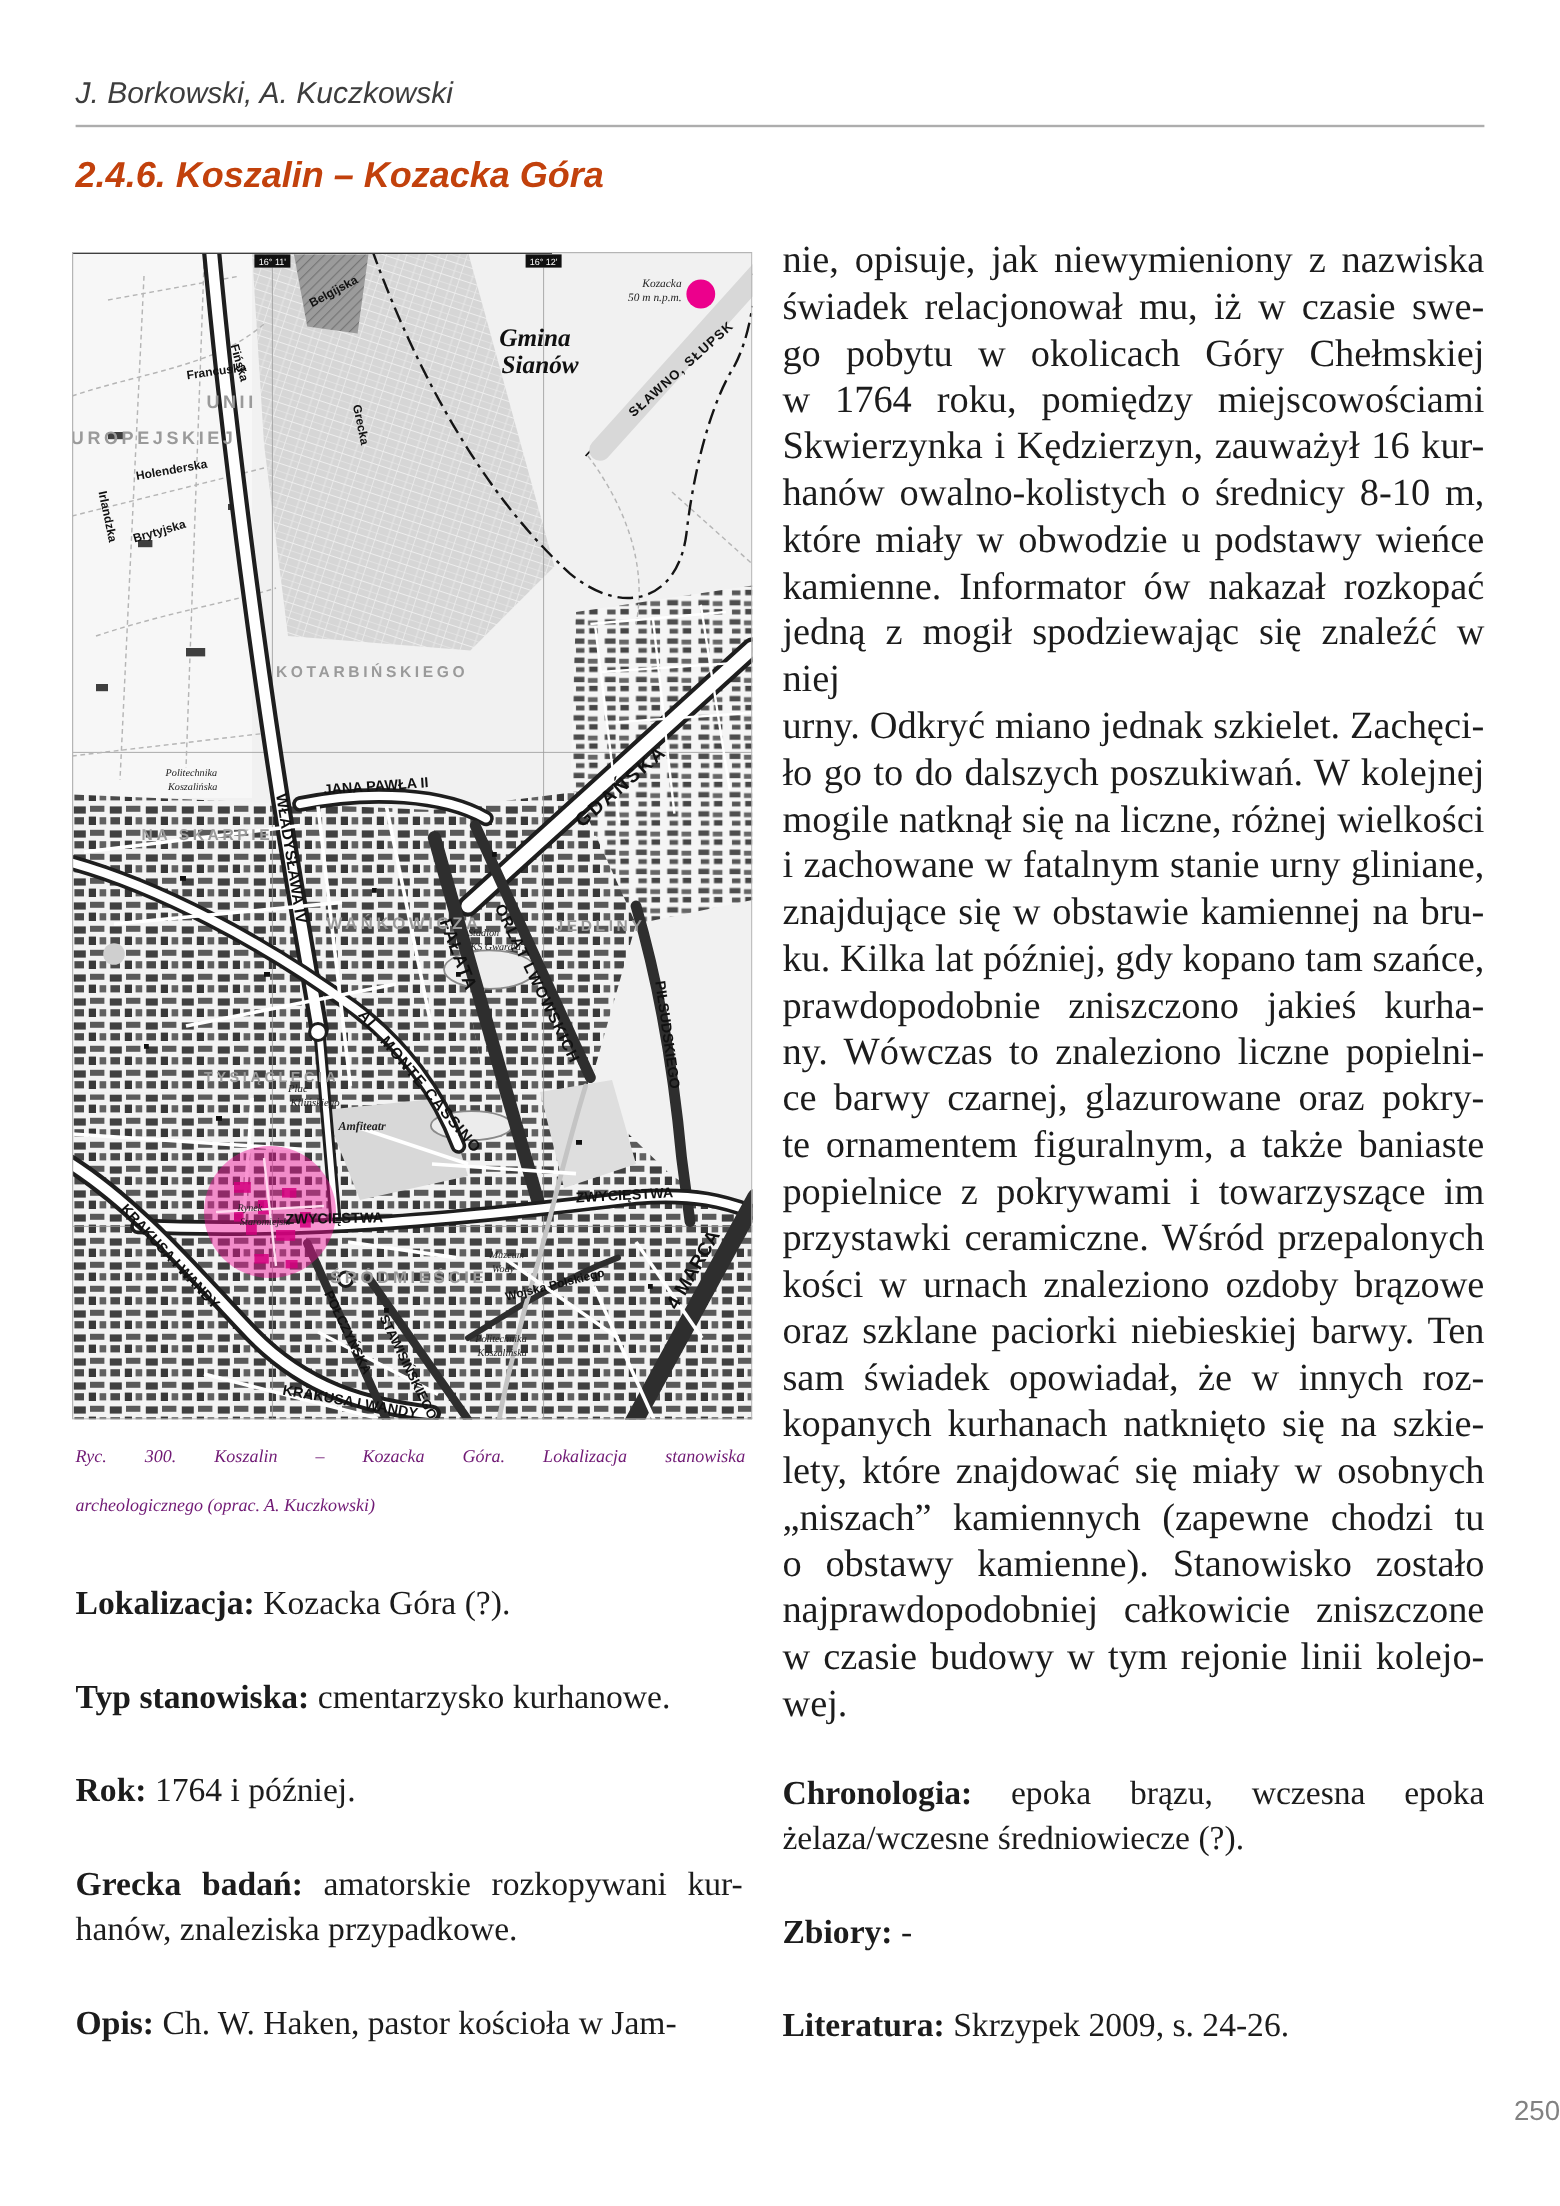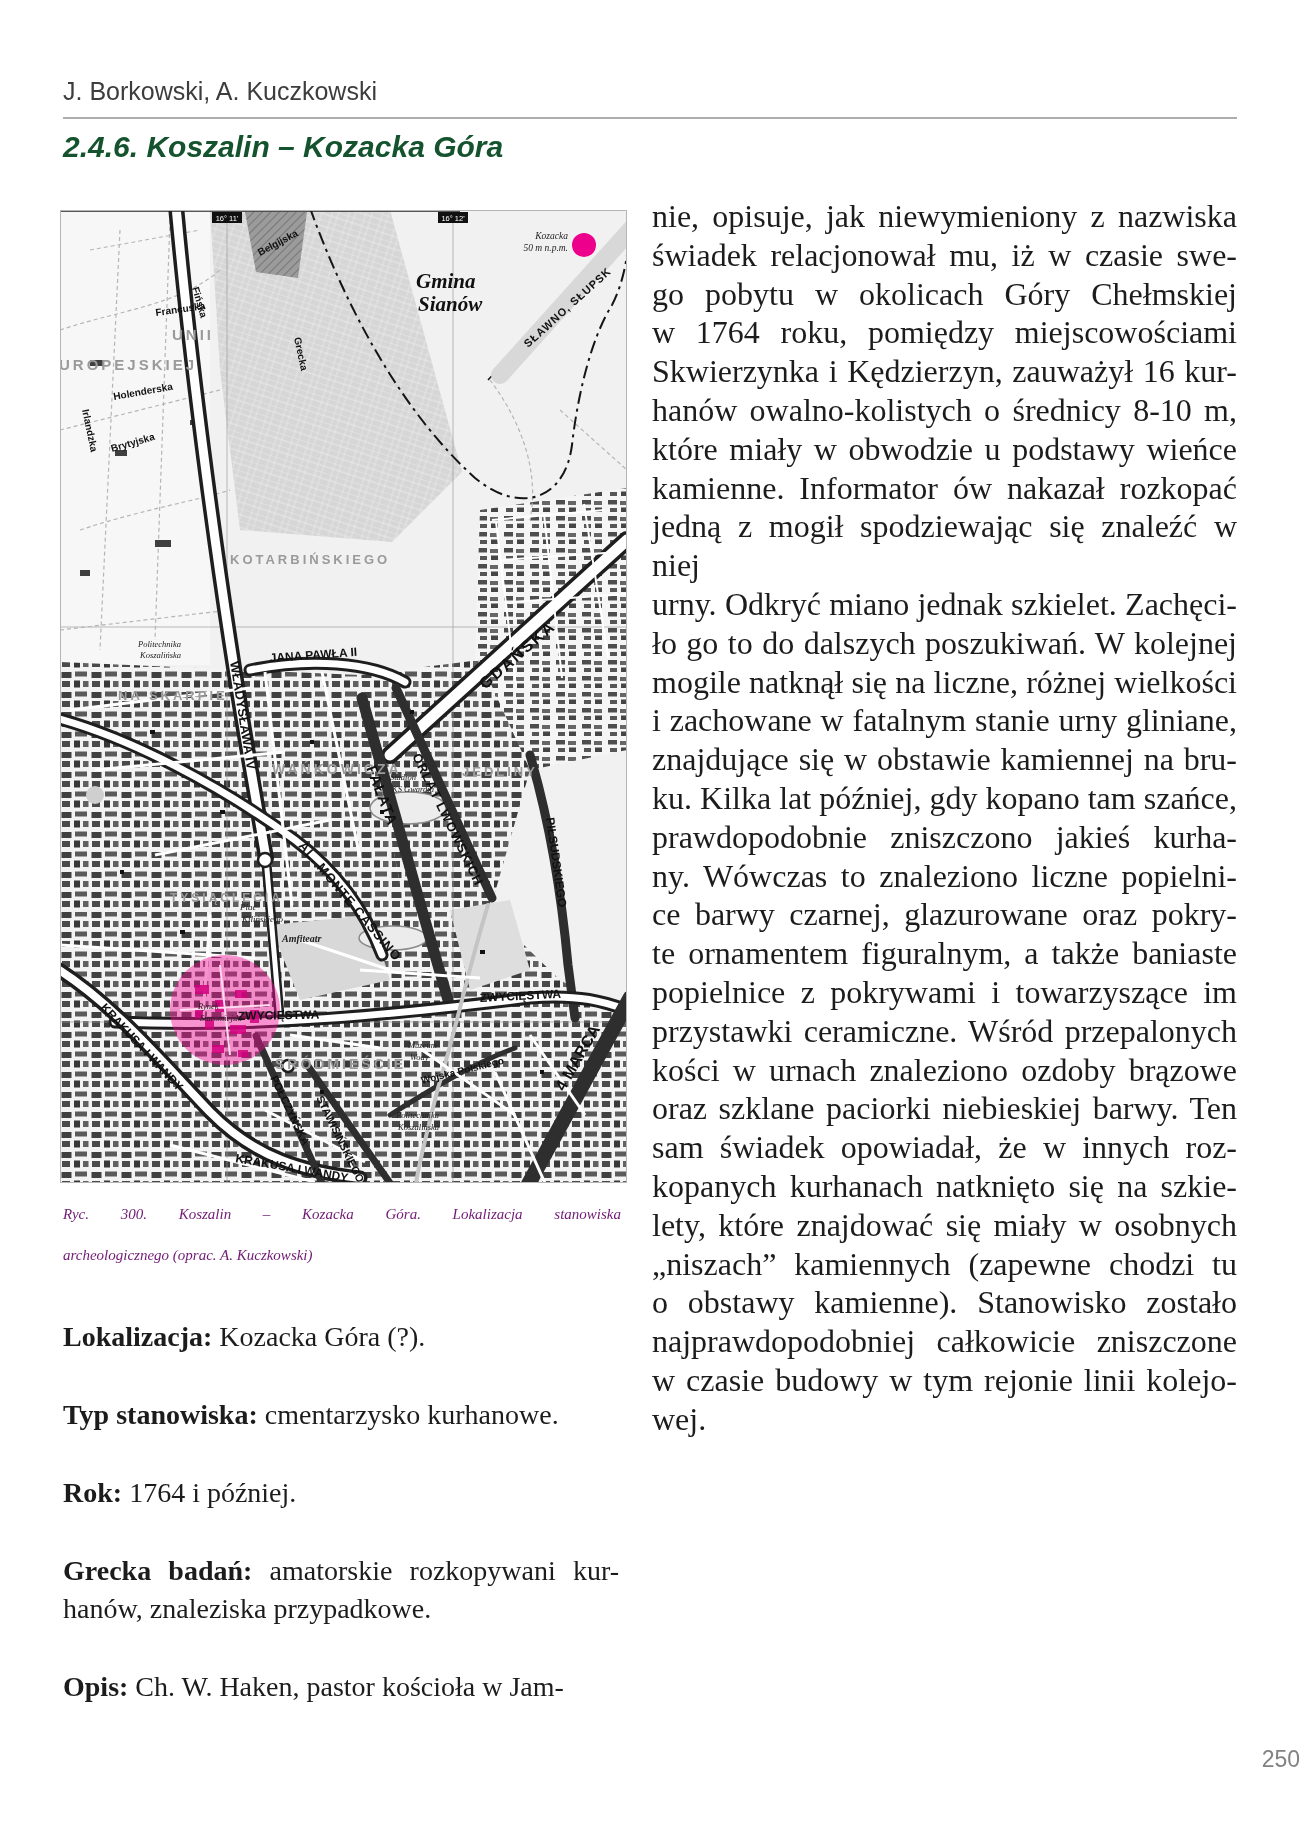--- a/index.html
+++ b/index.html
@@ -1,25 +1,25 @@
 <!DOCTYPE html>
 <html><head>
 <meta charset="utf-8">
 <style>
   html,body { margin:0; padding:0; background:#ffffff; }
   .page { position:relative; width:1300px; height:1838px; background:#fff;
           font-family:"Liberation Serif", serif; color:#1c1c1c; overflow:hidden; }
 
-  .running-head { position:absolute; left:63px; top:77px; width:1174px;
-    font-family:"Liberation Sans", sans-serif; font-size:25px;
+  .running-head { position:absolute; left:63px; top:64px; width:1174px;
+    font-family:"Liberation Sans", sans-serif; font-style:italic; font-size:25px;
     color:#3d3d3d; padding-bottom:11px; border-bottom:2px solid #adadad; }
 
   .section-title { position:absolute; left:63px; top:130px; margin:0;
     font-family:"Liberation Sans", sans-serif; font-style:italic; font-weight:bold;
-    font-size:30px; color:#14532d; }
+    font-size:30px; color:#c2410c; }
 
   .map-figure { position:absolute; left:60px; top:210px; width:567px; height:973px; margin:0;text-align:center; }
   .map-figure svg { display:block; }
 
   .caption { position:absolute; left:63px; top:1194px; width:558px;
     font-style:italic; font-size:15px; line-height:41px; color:#701a75; }
 
   .jline { text-align:justify; text-align-last:justify; text-justify:inter-word; }
   .jline.last { text-align-last:left; }
 
@@ -341,16 +341,28 @@
       <div class="jline">sam świadek opowiadał, że w innych roz-</div>
       <div class="jline">kopanych kurhanach natknięto się na szkie-</div>
       <div class="jline">lety, które znajdować się miały w osobnych</div>
       <div class="jline">„niszach” kamiennych (zapewne chodzi tu</div>
       <div class="jline">o obstawy kamienne). Stanowisko zostało</div>
       <div class="jline">najprawdopodobniej całkowicie zniszczone</div>
       <div class="jline">w czasie budowy w tym rejonie linii kolejo-</div>
       <div class="jline last">wej.</div>
     </div>
 
+  <div class="fields fields-right">
+    <div class="field">
+        <div class="jline"><b>Chronologia: </b>epoka brązu, wczesna epoka</div>
+        <div class="jline last">żelaza/wczesne średniowiecze (?).</div>
+      </div>
+    <div class="field">
+        <div class="jline last"><b>Zbiory: </b>-</div>
+      </div>
+    <div class="field">
+        <div class="jline last"><b>Literatura: </b>Skrzypek 2009, s. 24-26.</div>
+      </div>
+  </div>
 
   <div class="page-number">250</div>
 
 </div>
 
 </body></html>

